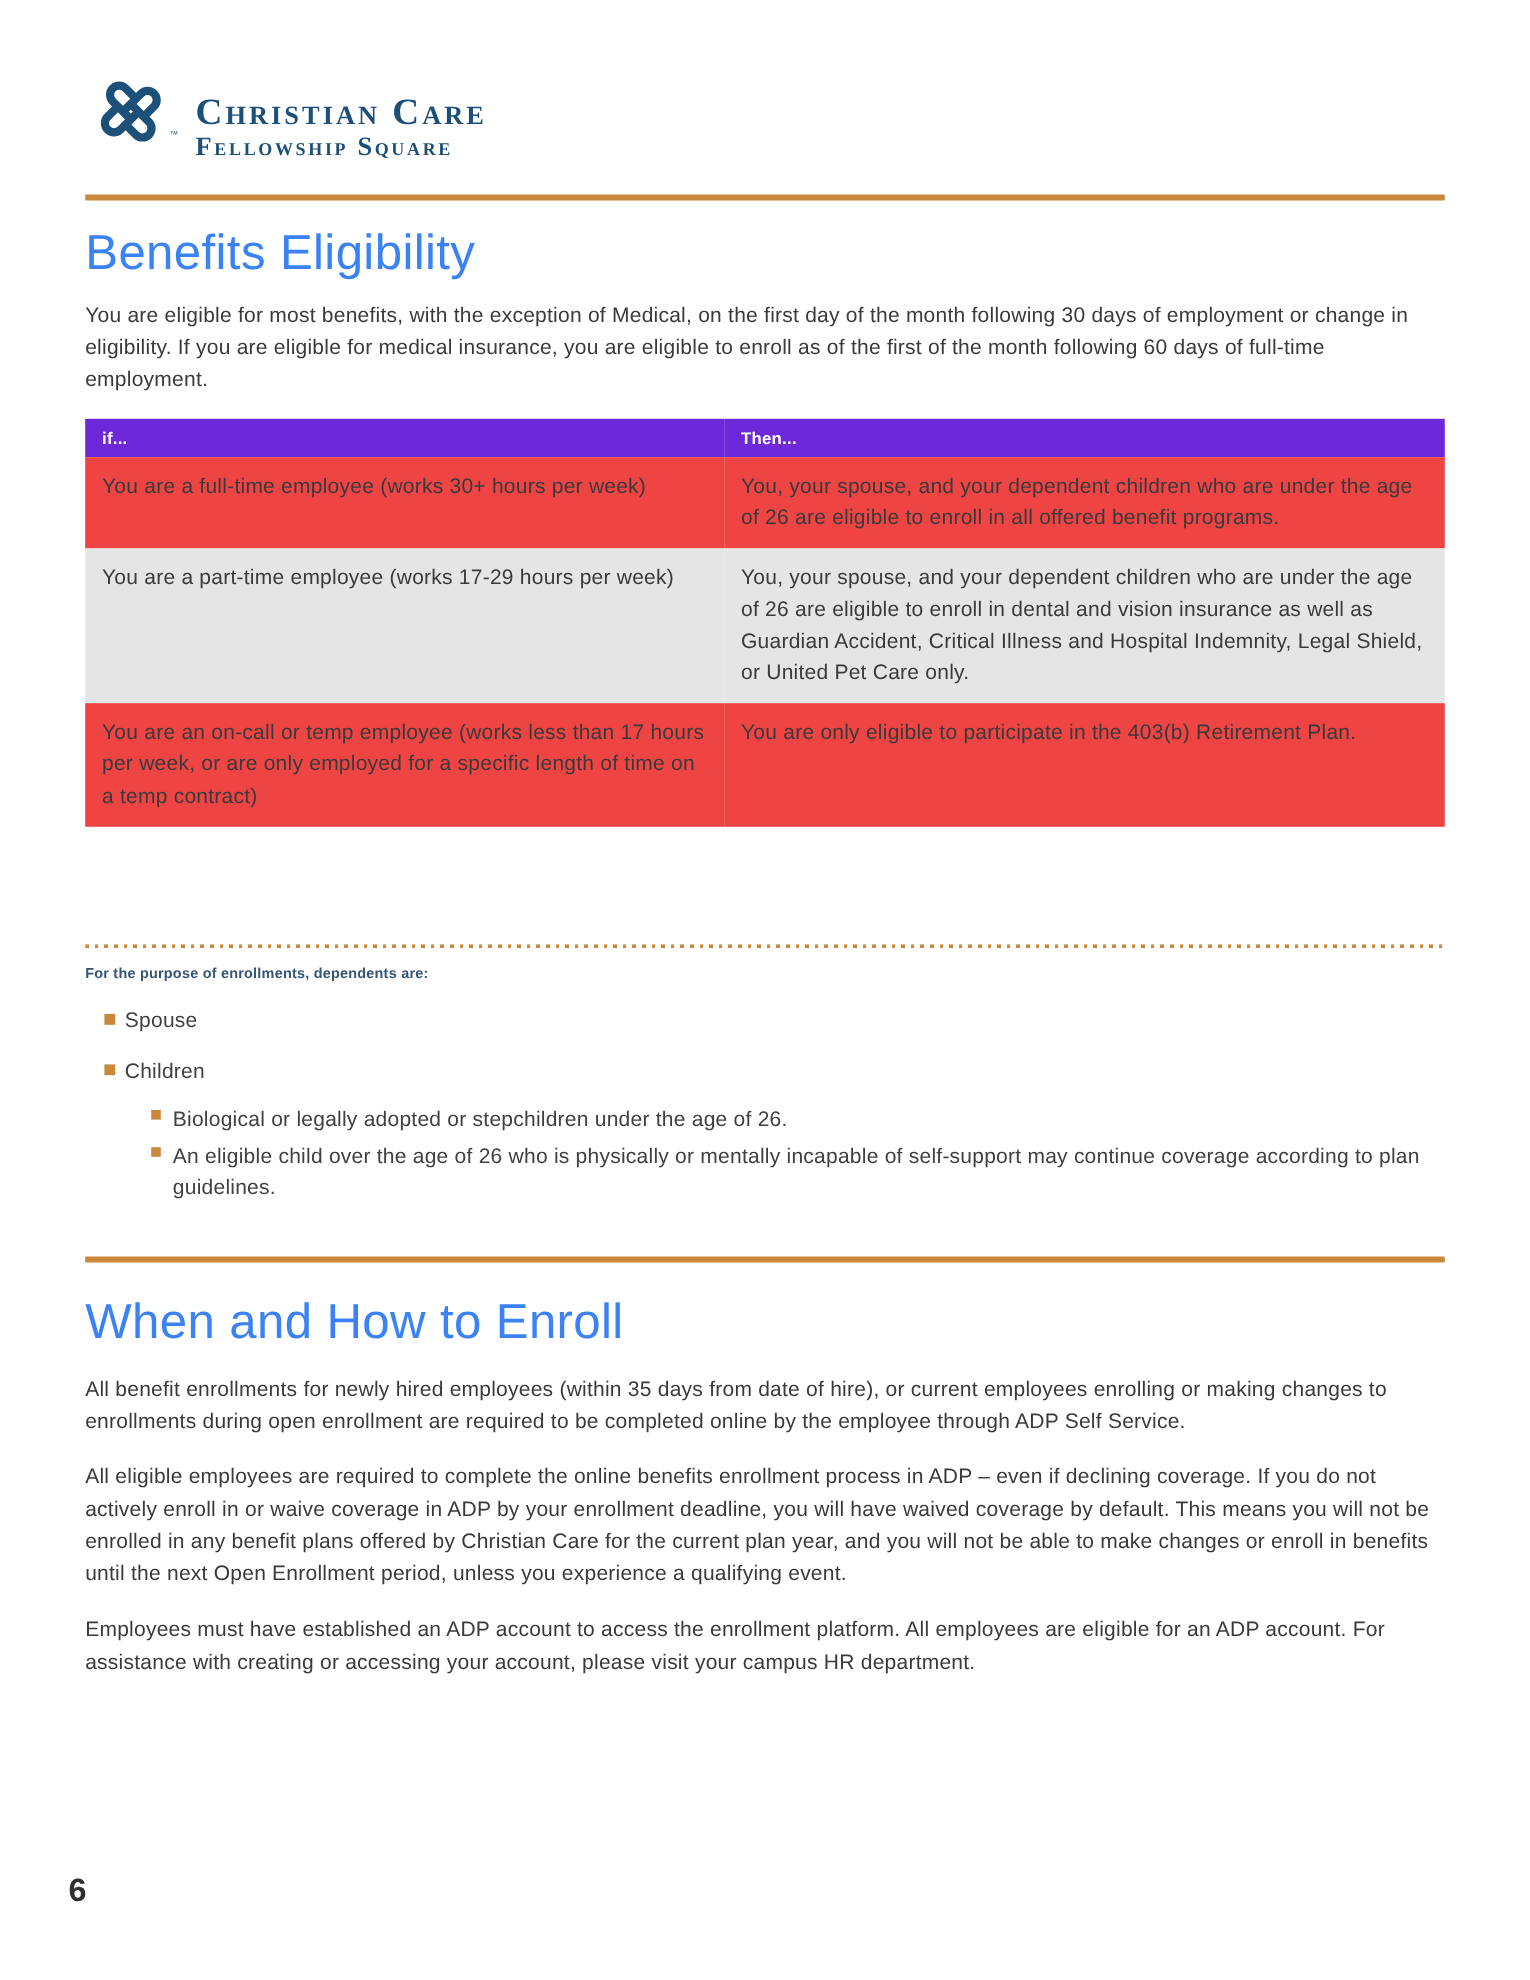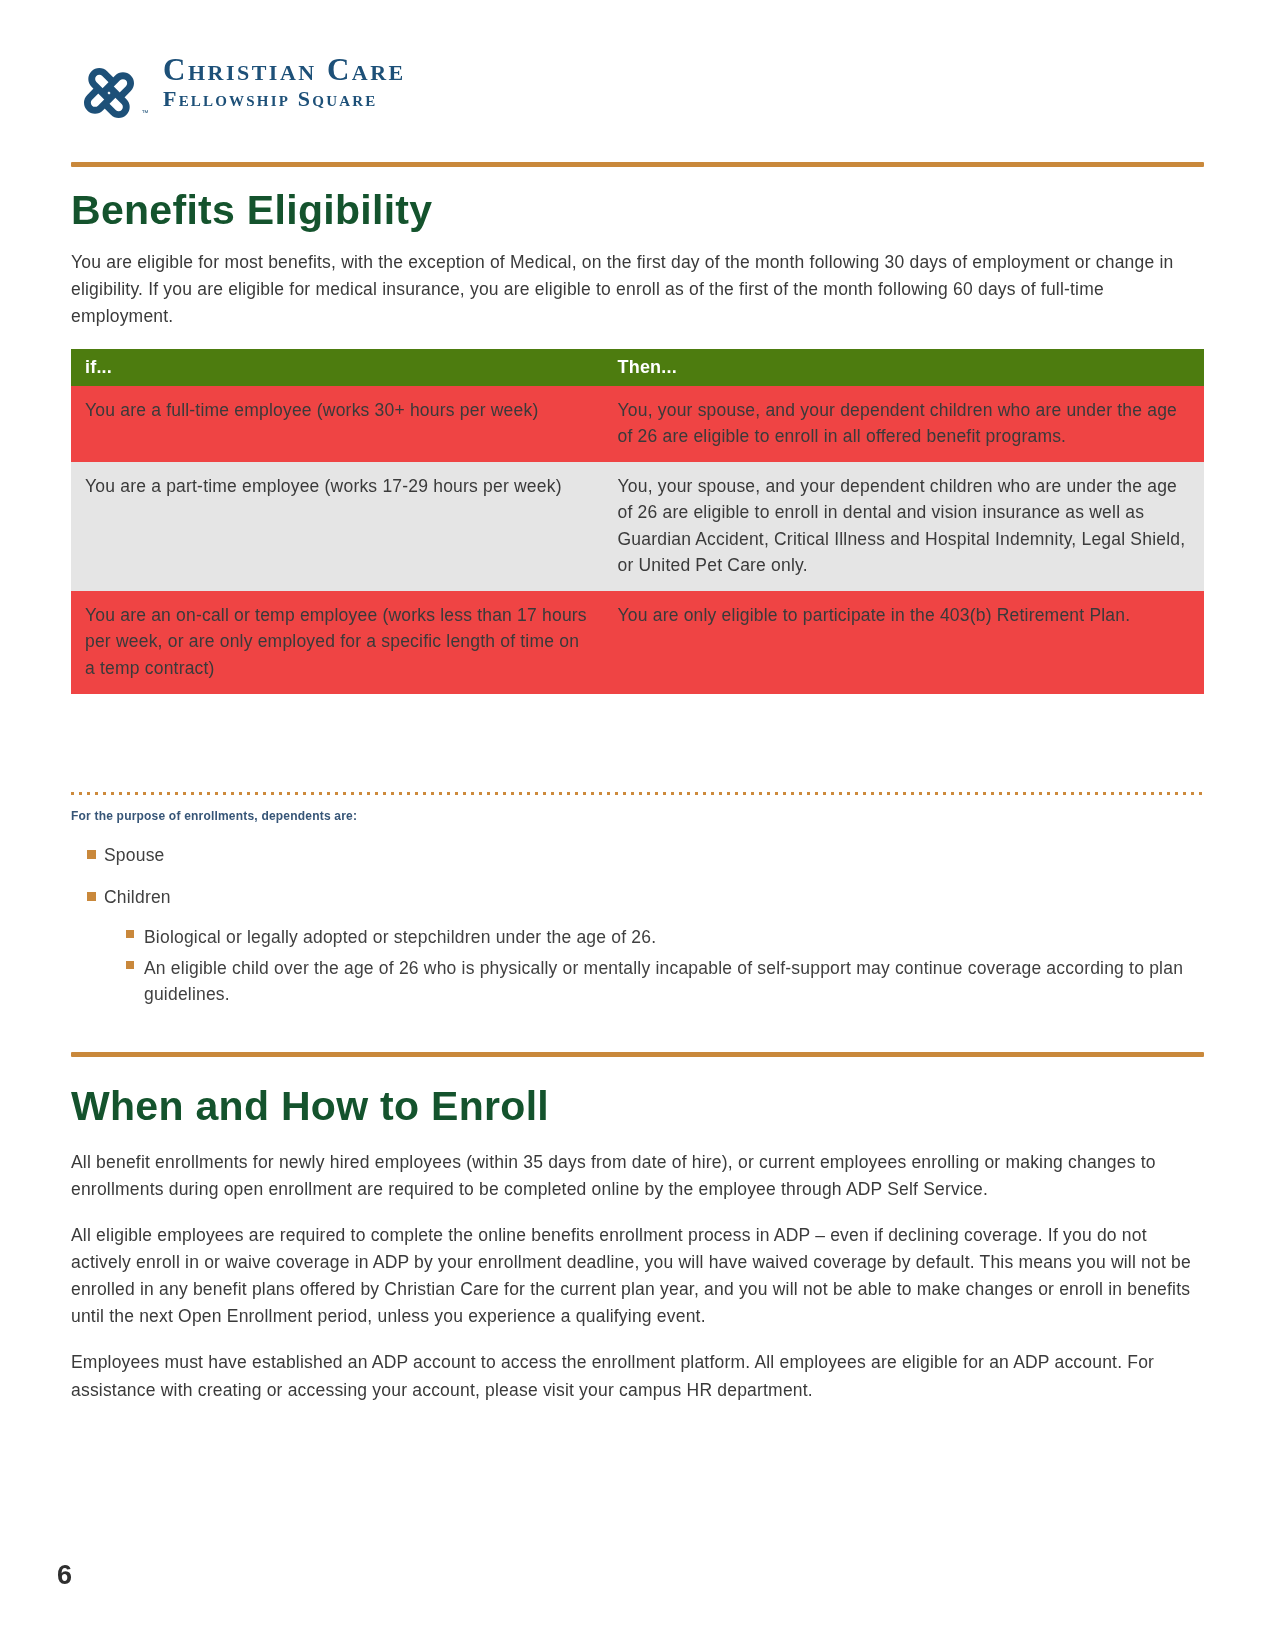--- a/index.html
+++ b/index.html
@@ -8,21 +8,21 @@
     width: 1275px; height: 1650px;
     margin: 0 auto;
     position: relative;
     font-family: "Liberation Sans", sans-serif;
     color: #3a3a3a;
     overflow: hidden;
   }
   .page { padding: 54px 71px 0 71px; }
 
   
-  .logo-row { display: flex; align-items: flex-start; gap: 16px; height: 80px; }
+  .logo-row { display: flex; align-items: flex-end; gap: 16px; height: 80px; }
   .logo-mark { position: relative; width: 76px; height: 80px; flex: 0 0 auto; }
   .logo-mark svg { display:block; }
   .logo-tm { position: absolute; right: -2px; bottom: 18px; font-size: 7px; color: #1d5078; letter-spacing: .5px; }
   .logo-text { display: flex; flex-direction: column; justify-content: center; }
   .logo-line1 {
     font-family: "Liberation Serif", serif;
     font-variant: small-caps; font-weight: 700;
     font-size: 31px; letter-spacing: 2.5px; color: #1d5078; line-height: 1.05;
   }
   .logo-line2 {
@@ -36,38 +36,38 @@
   .rule-1 { margin-top: 28px; }
   .rule-2 { margin-top: 44px; }
   .rule-dotted {
     height: 3px; margin-top: 98px;
     background-image: repeating-linear-gradient(90deg, #cd8a3c 0 3px, transparent 3px 8px);
   }
 
   
   h1 {
     margin-top: 20px;
-    font-size: 41px; font-weight: 700; letter-spacing: .3px;
-    color: #14532d; line-height: 1.15;
+    font-size: 41px; font-weight: 400; letter-spacing: .3px;
+    color: #3b82f6; line-height: 1.15;
   }
   .h1-enroll { margin-top: 26px; }
   .body-text { font-size: 17.5px; line-height: 1.55; letter-spacing: .2px; color: #3a3a3a; }
   .intro { margin-top: 15px; }
   .para { margin-top: 19px; }
 
   
   table.if-then {
     margin-top: 18px; width: 100%;
     border-collapse: collapse; table-layout: fixed;
   }
   table.if-then col.c1 { width: 47%; }
   table.if-then col.c2 { width: 53%; }
   table.if-then thead th {
-    background: #4d7c0f; color: #ffffff;
-    text-align: left; font-size: 18px; font-weight: 700;
+    background: #6d28d9; color: #ffffff;
+    text-align: left; font-size: 14px; font-weight: 700;
     padding: 8px 14px; letter-spacing: .2px;
   }
   table.if-then tbody td {
     vertical-align: top; text-align: left;
     font-size: 17.5px; line-height: 1.5; letter-spacing: .2px;
     padding: 11px 16px 13px 14px; color: #3a3a3a;
   }
   table.if-then tbody tr.shade td { background: #ef4444; }
   table.if-then tbody tr.plain td { background: #e5e5e5; }
 

